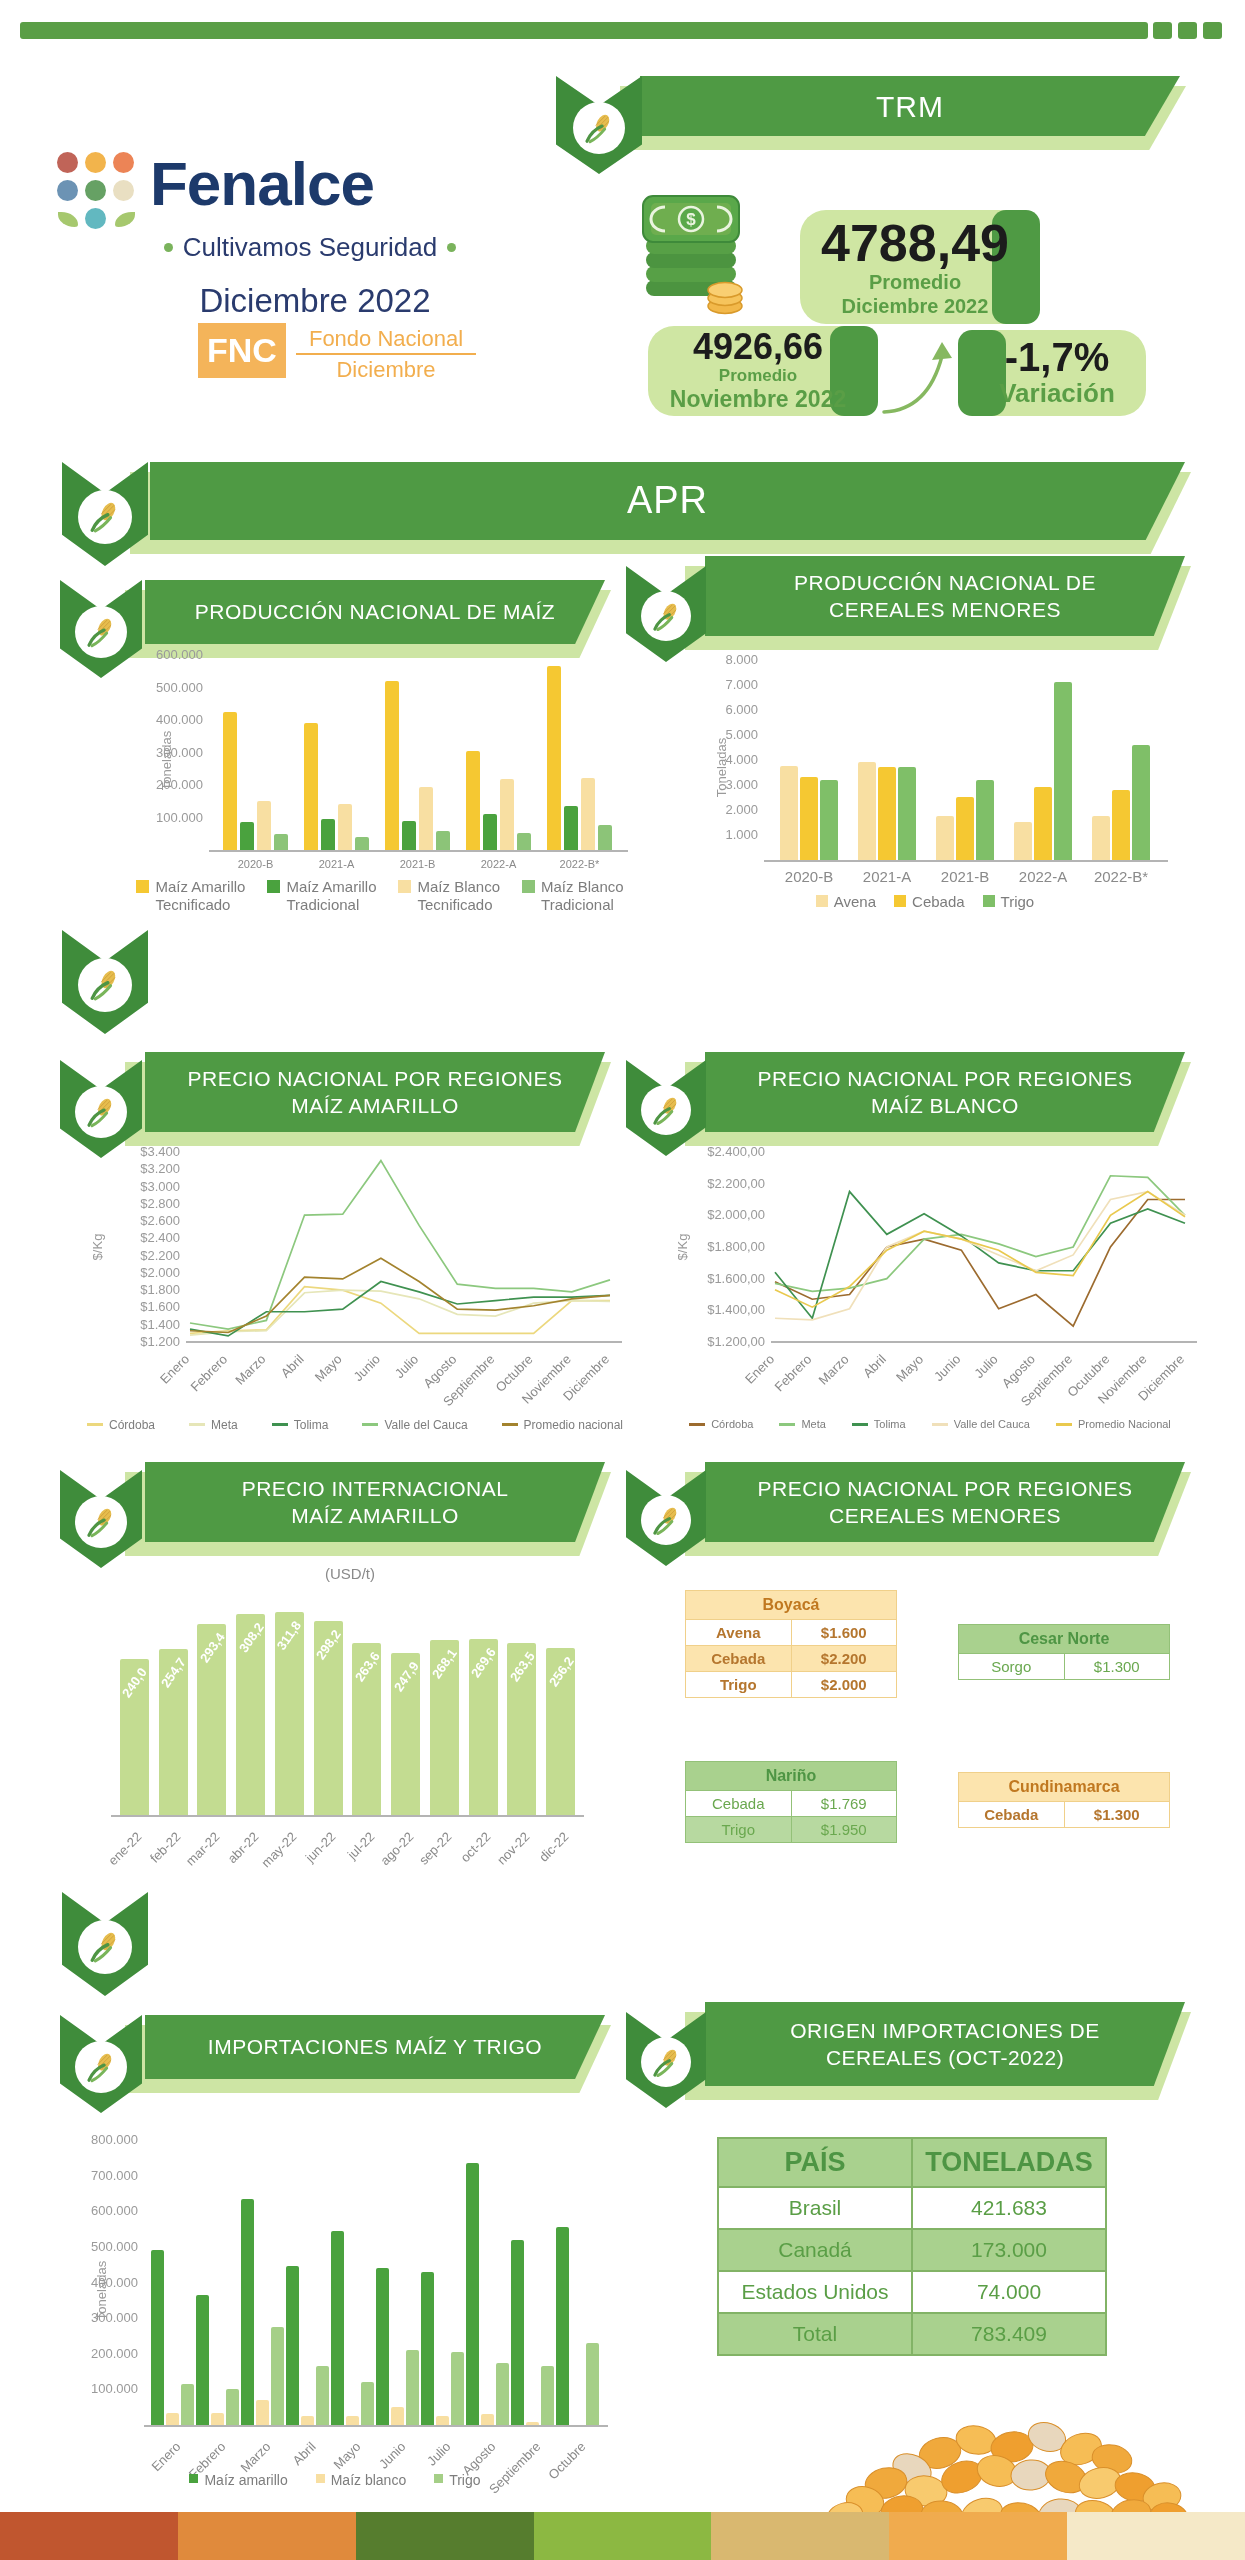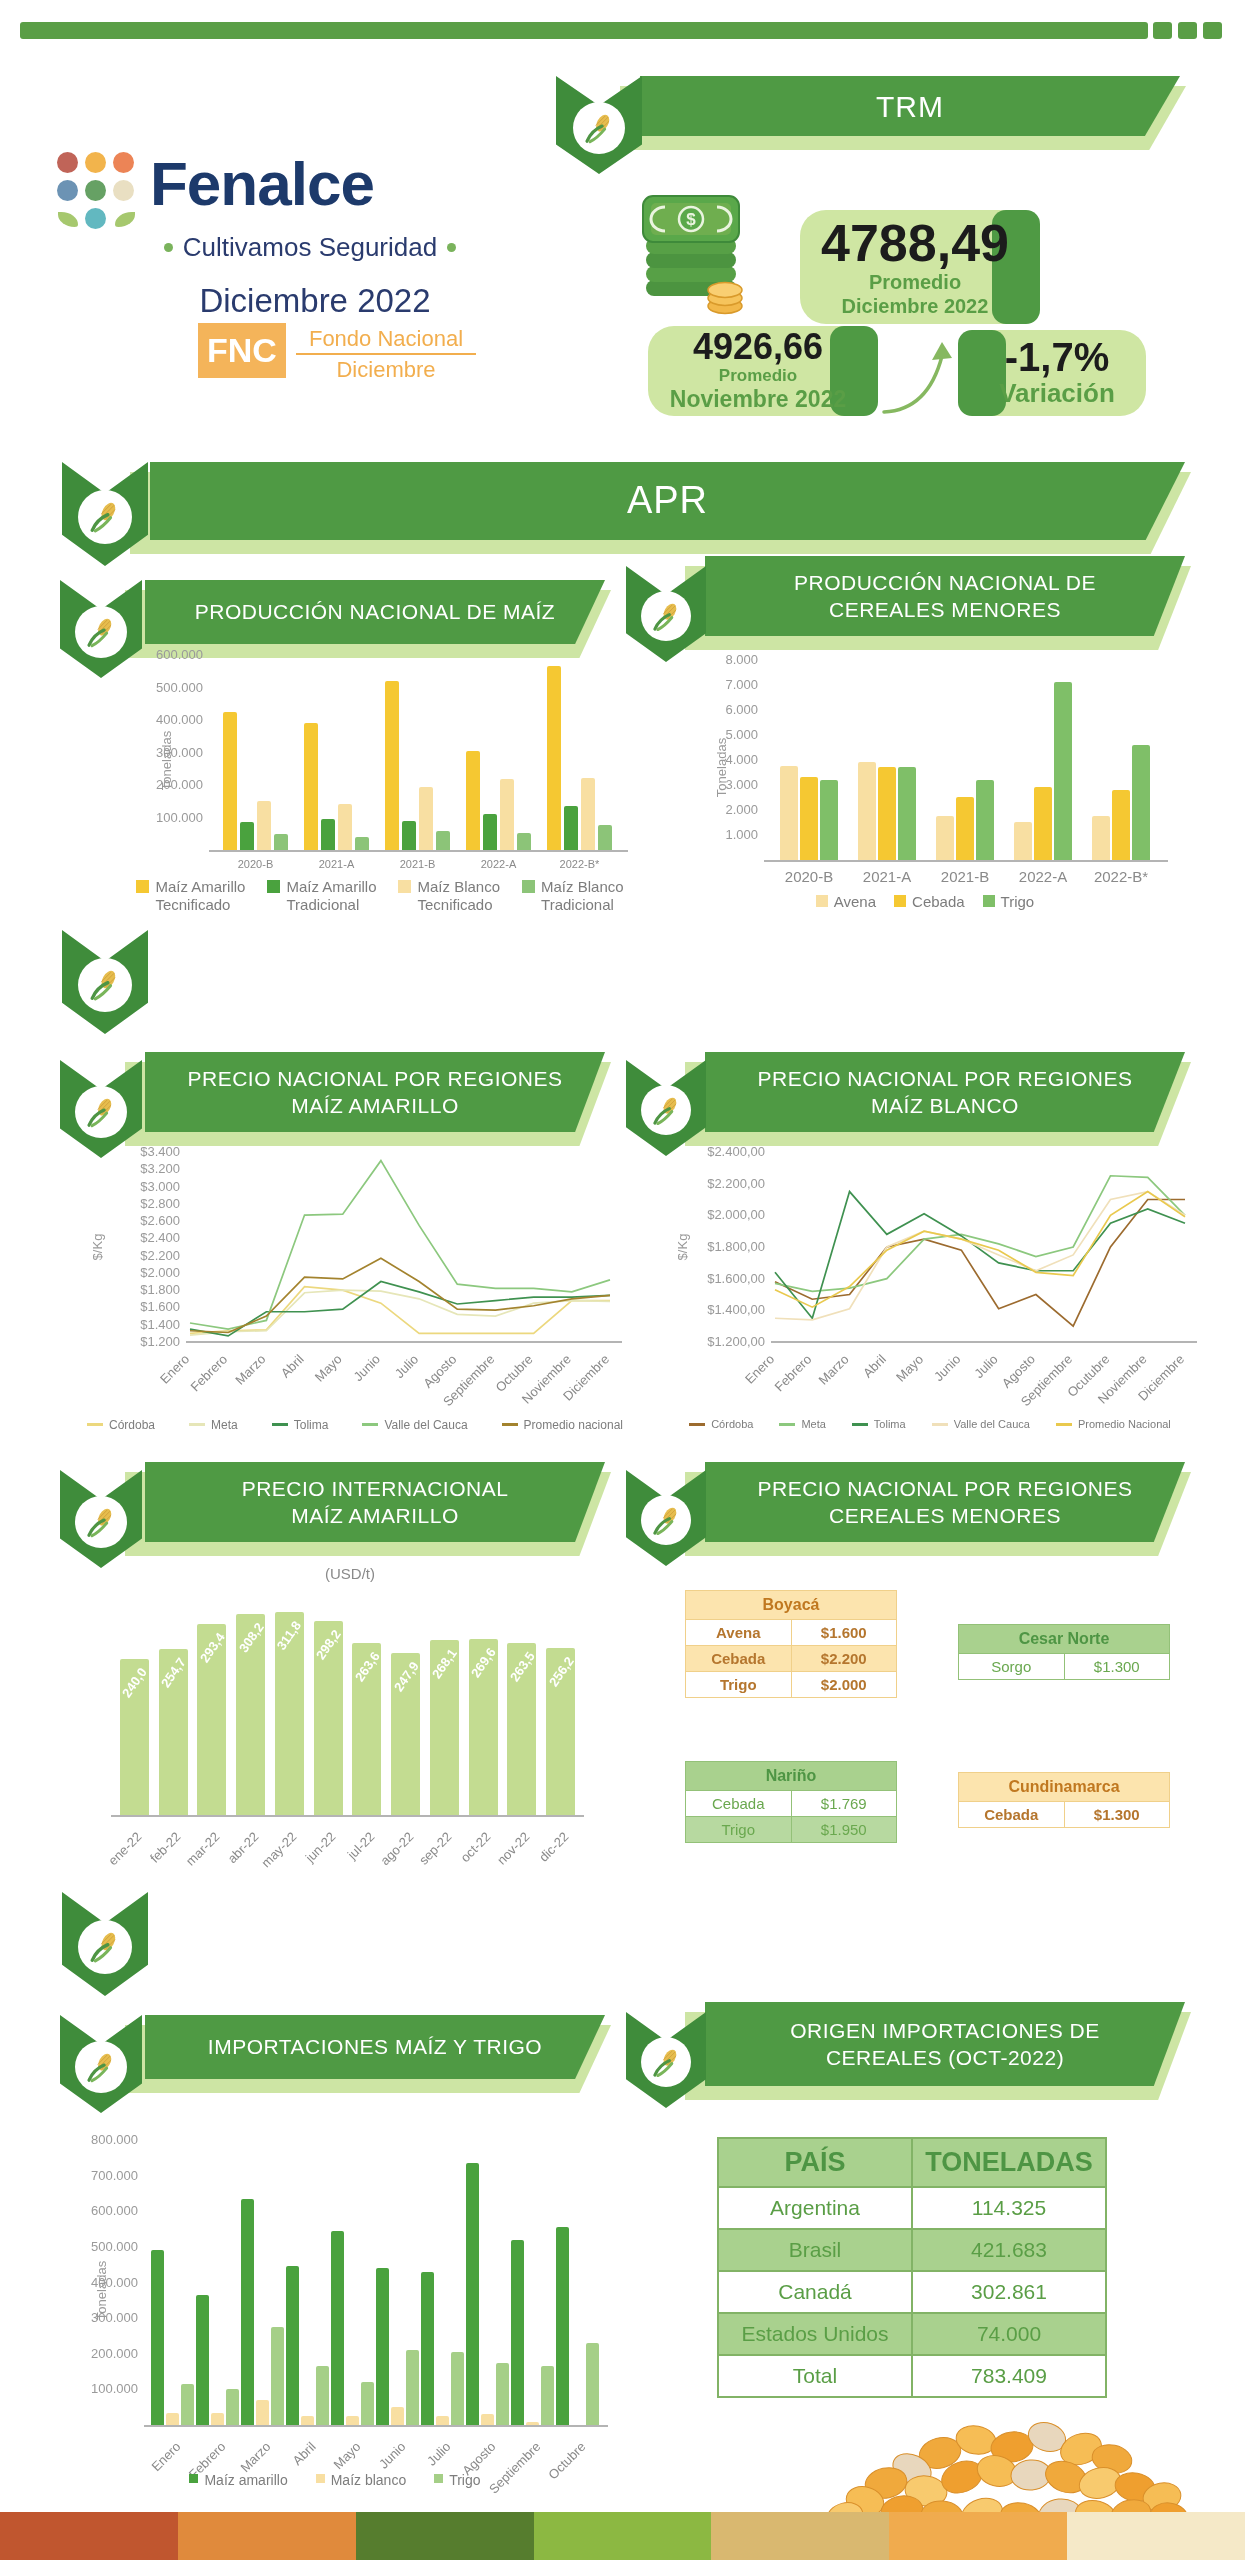--- a/index.html
+++ b/index.html
@@ -659,30 +659,26 @@
 
   <table class="otable" style="left:717px;top:2137px;width:390px">
     <thead>
       <tr>
         <th>PAÍS</th>
         <th>TONELADAS</th>
       </tr>
     </thead>
     <tbody>
       <tr>
-          <td>Argentina</td>
-          <td>114.325</td>
-        </tr>
-      <tr>
           <td>Brasil</td>
           <td>421.683</td>
         </tr>
       <tr>
           <td>Canadá</td>
-          <td>302.861</td>
+          <td>173.000</td>
         </tr>
       <tr>
           <td>Estados Unidos</td>
           <td>74.000</td>
         </tr>
       <tr>
           <td>Total</td>
           <td>783.409</td>
         </tr>
     </tbody>

